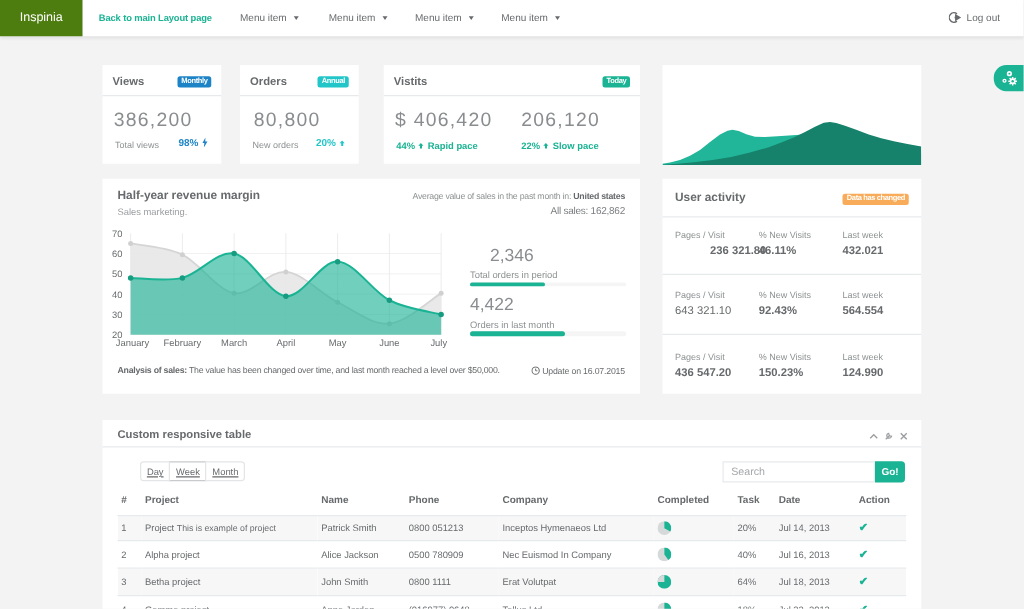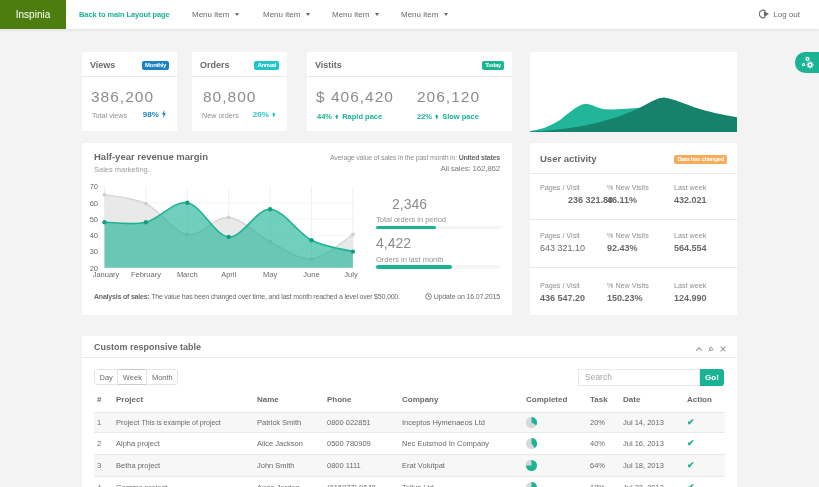--- a/index.html
+++ b/index.html
@@ -254,21 +254,21 @@
         <svg width="8" height="8" viewBox="0 0 10 10" style="margin-right:4px;">
             <path d="M1.5 7 L5 3.5 L8.5 7" stroke="#9b9ea0" stroke-width="1.4" fill="none"></path>
           </svg><svg width="8" height="8" viewBox="0 0 10 10" style="margin-right:4px;">
             <path d="M2 8 L5.5 4.5 M5 2.2 a2.4 2.4 0 1 0 2.8 2.8 l-1.6-0.4 -0.8-0.8 z" stroke="#9b9ea0" stroke-width="1.2" fill="none"></path>
           </svg><svg width="8" height="8" viewBox="0 0 10 10">
             <path d="M2 2 L8 8 M8 2 L2 8" stroke="#9b9ea0" stroke-width="1.4"></path>
           </svg>
       </div>
     </div>
 
-    <div style="position:absolute; left:12px; top:33px; display:flex;">
+    <div style="position:absolute; left:30px; top:33px; display:flex;text-decoration:underline;">
       <span class="btn-tab" style="border-radius:3px 0 0 3px; position:relative; left:0;">Day</span>
         <span class="btn-tab" style="border-color:#c8cacc; margin-left:-1px;">Week</span>
         <span class="btn-tab" style="border-radius:0 3px 3px 0; margin-left:-1px;">Month</span>
     </div>
 
     <div style="position:absolute; left:496px; top:33px; width:146px; height:17px;">
       <div style="position:absolute; left:0; top:0; width:122px; height:17px; border:1px solid #e7eaec; background:#fff; font-size:8.5px; color:#a4a7a9; line-height:15px; padding-left:6px;">Search</div>
       <div style="position:absolute; left:122px; top:0; width:24px; height:17px; background:#1ab394; border-radius:0 3px 3px 0; color:#fff; font-size:8px; font-weight:bold; text-align:center; line-height:17px;">Go!</div>
     </div>
 
@@ -294,21 +294,21 @@
               <th>Company</th>
               <th>Completed</th>
               <th>Task</th>
               <th>Date</th>
               <th>Action</th>
         </tr>
         <tr class="stripe r1">
           <td>1</td>
               <td>Project <span style="font-size:7px;">This is example of project</span></td>
               <td>Patrick Smith</td>
-              <td>0800 022851</td>
+              <td>0800 051213</td>
               <td>Inceptos Hymenaeos Ltd</td>
               <td>
                 <svg width="11" height="11" viewBox="0 0 12 12" style="margin-left:0; margin-top:-0.5px; margin-bottom:-0.5px; display:block;">
                   <circle cx="6" cy="6" r="6" fill="#d6d9da"></circle>
                   <path d="M6 6 L6 0 A6 6 0 0 1 11.2 9.0 Z" fill="#1ab394"></path>
                 </svg>
               </td>
               <td>20%</td>
               <td>Jul 14, 2013</td>
               <td><span class="check">✔</span></td>

